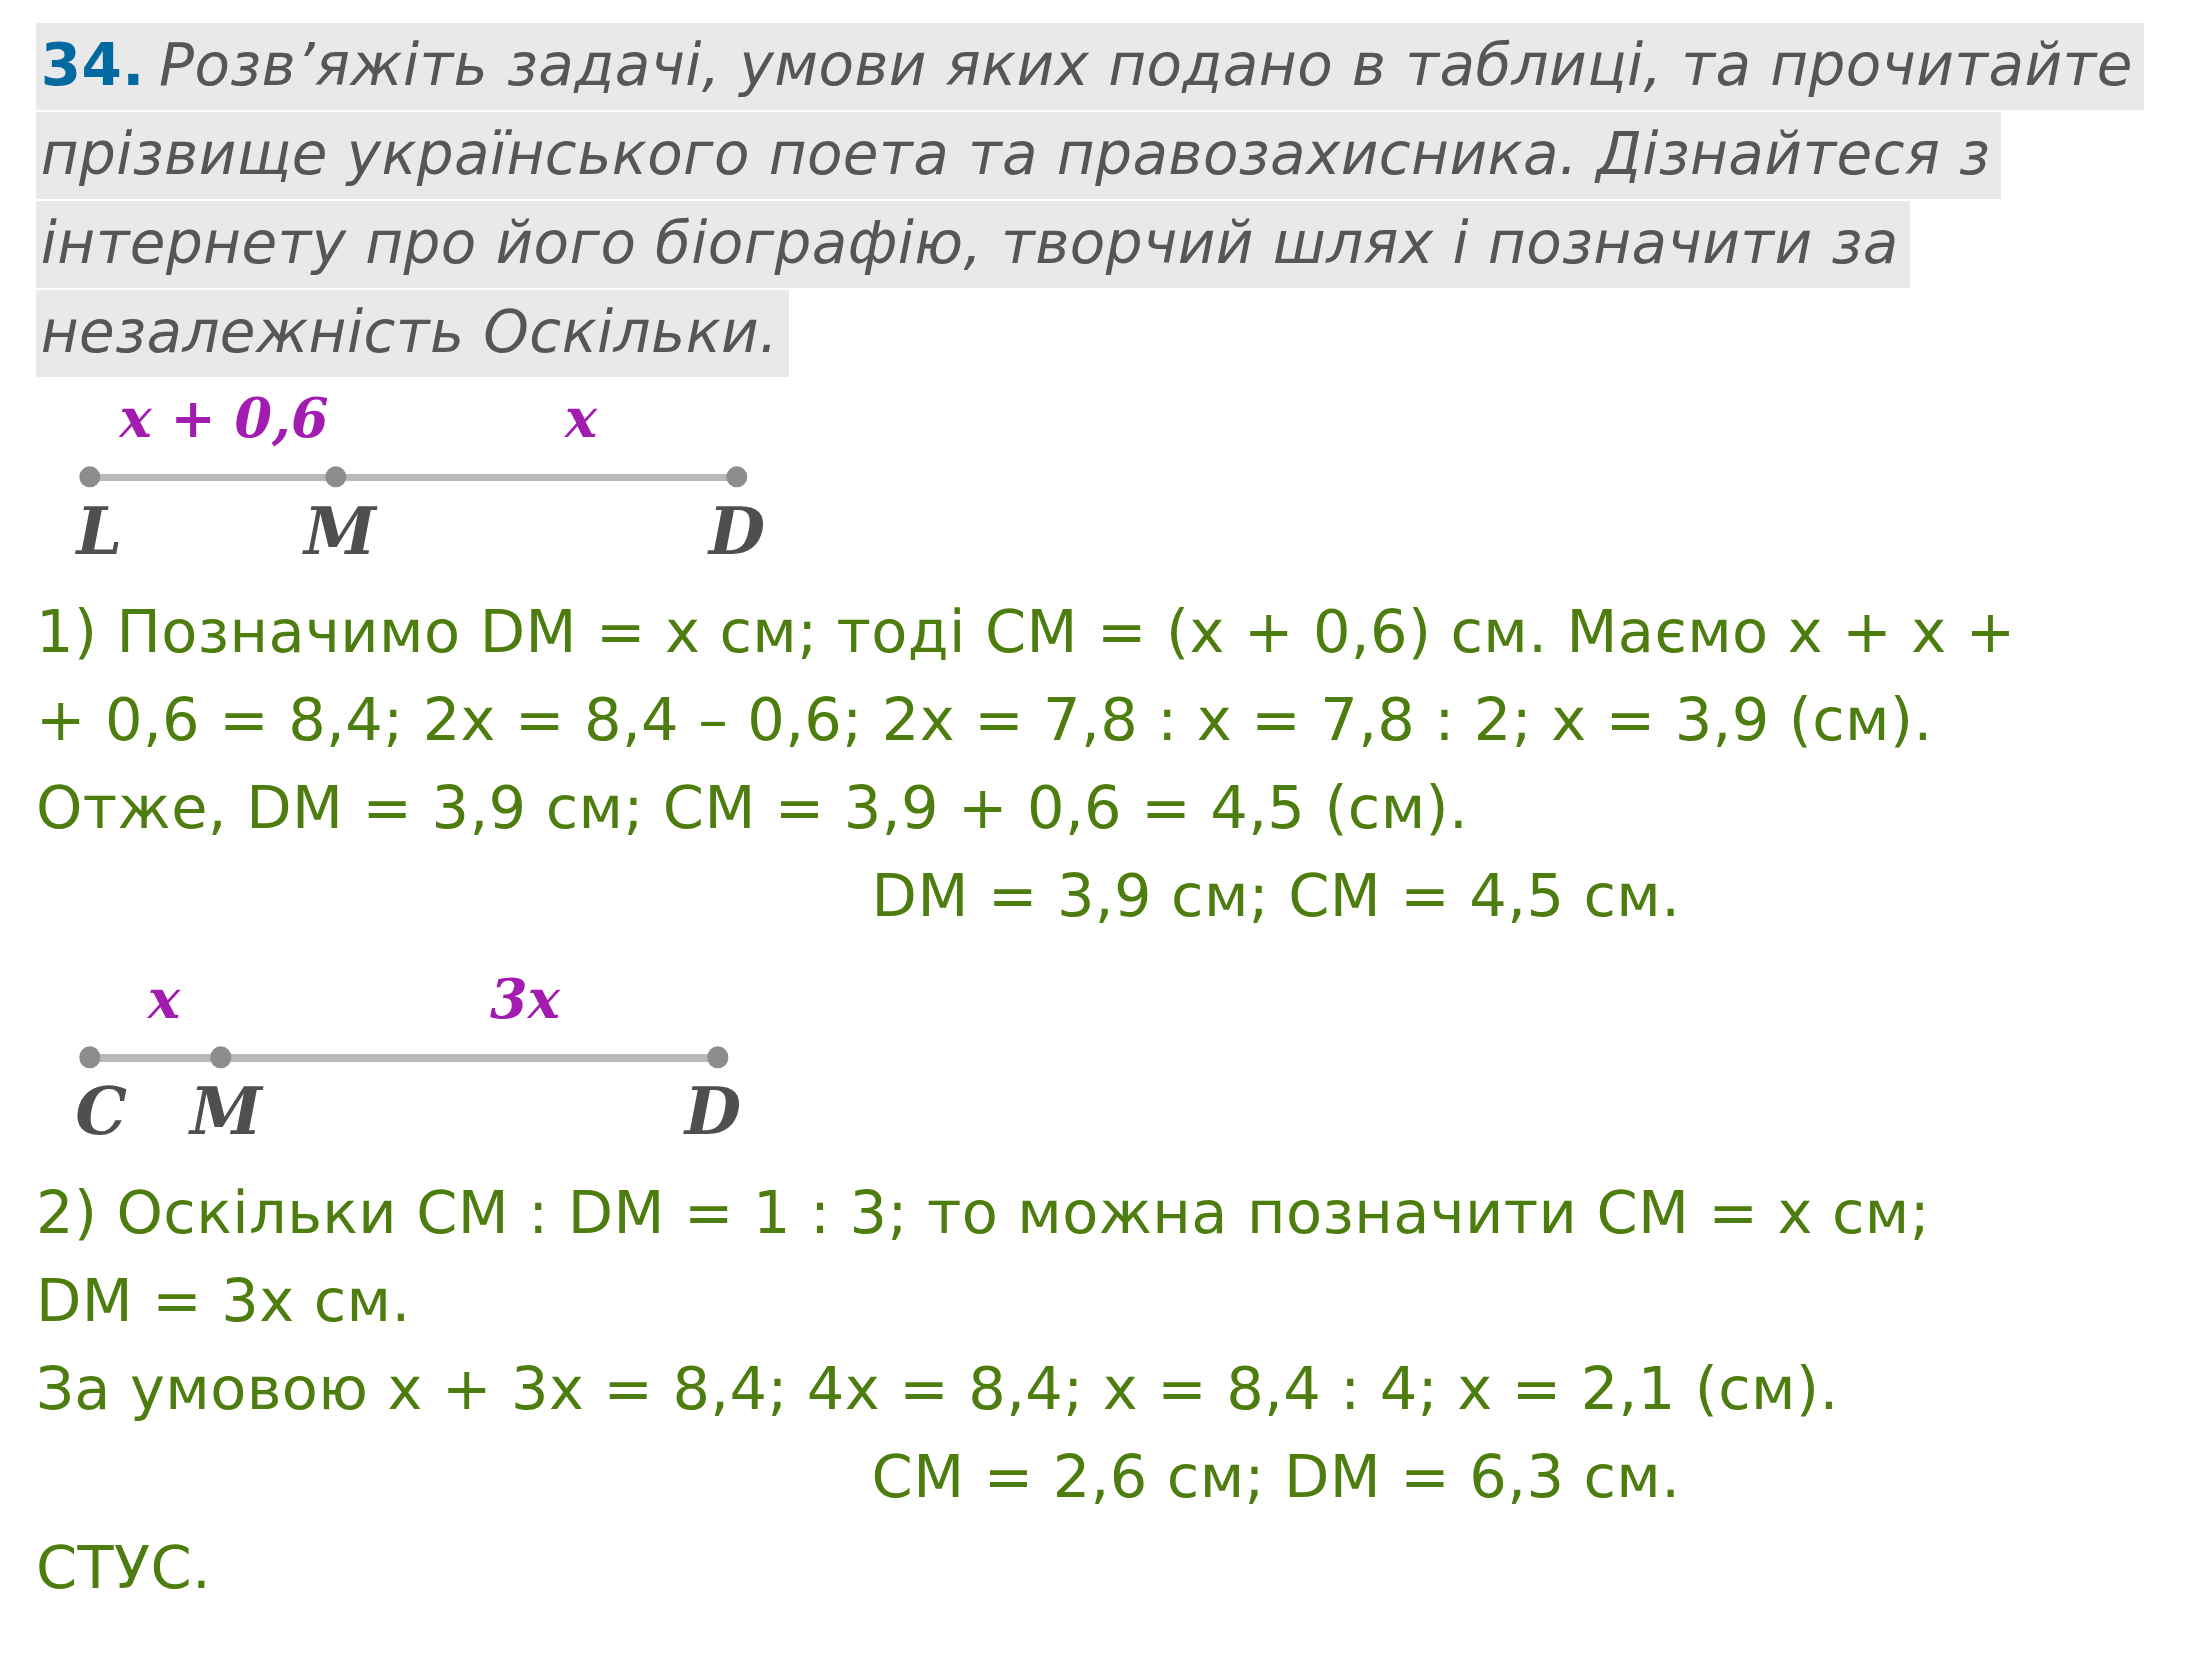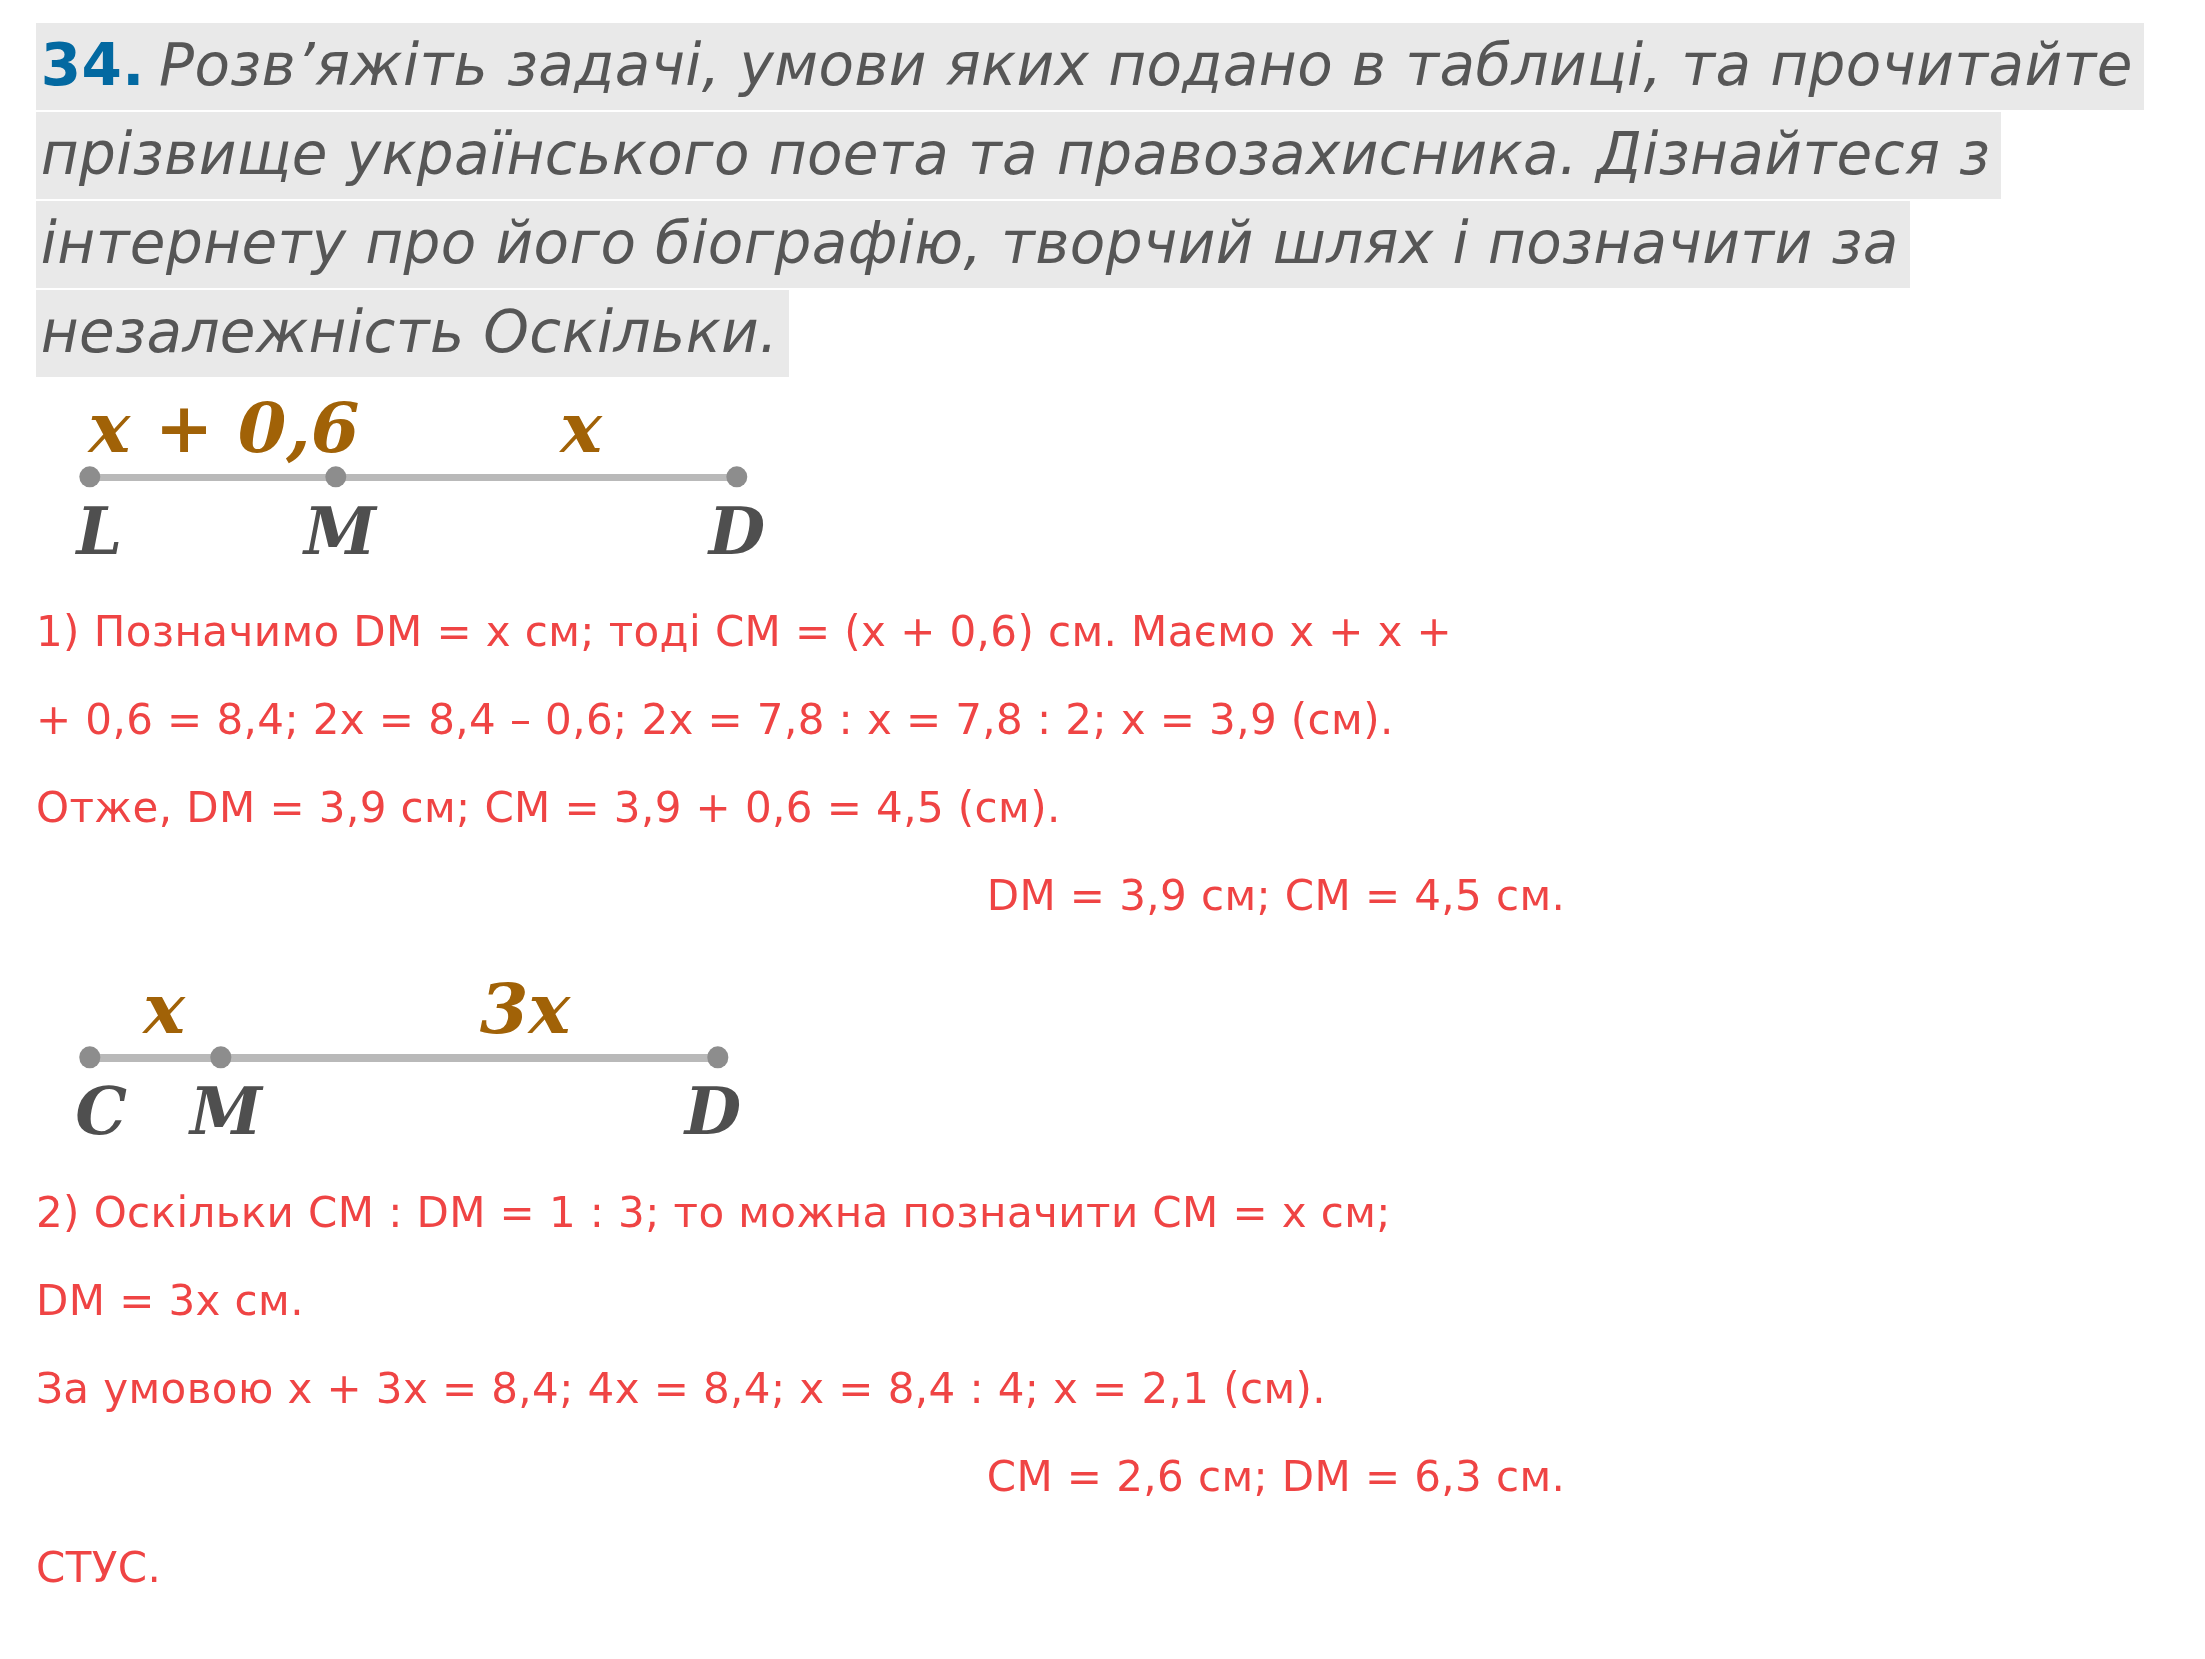--- a/index.html
+++ b/index.html
@@ -33,32 +33,32 @@
   
   .diagram{position:relative;height:186px;margin:4.8px 0 14.3px 49px;}
   .seg-line{position:absolute;left:0;top:86px;height:7.1px;background:#b9b9b9;}
   .dot{
     position:absolute;top:89px;width:21.4px;height:21.4px;border-radius:50%;
     background:#8d8d8d;transform:translate(-50%,-50%);
   }
   .seg-label{
     position:absolute;top:-1.6px;transform:translateX(-50%);
     font-family:"DejaVu Serif","Liberation Serif",serif;
-    font-style:italic;font-weight:600;font-size:70px;color:#a16207;
+    font-style:italic;font-weight:600;font-size:54px;color:#a21caf;
     white-space:nowrap;
   }
   .pt-label{
     position:absolute;top:105px;transform:translateX(-50%);
     font-family:"DejaVu Serif","Liberation Serif",serif;
     font-style:italic;font-weight:bold;font-size:65px;color:#4f4f4f;
   }
   
   .sol-line{
-    font-size:42px;line-height:88px;white-space:nowrap;
-    letter-spacing:0.4px;color:#ef4444;
+    font-size:59px;line-height:88px;white-space:nowrap;
+    letter-spacing:0.4px;color:#4d7c0f;
   }
   .answer{margin-left:343px;text-align:center;}
   .final{margin-top:3.2px;}
 </style>
 </head>
 <body>
 
 <div class="page">
 
   <div class="statement">

